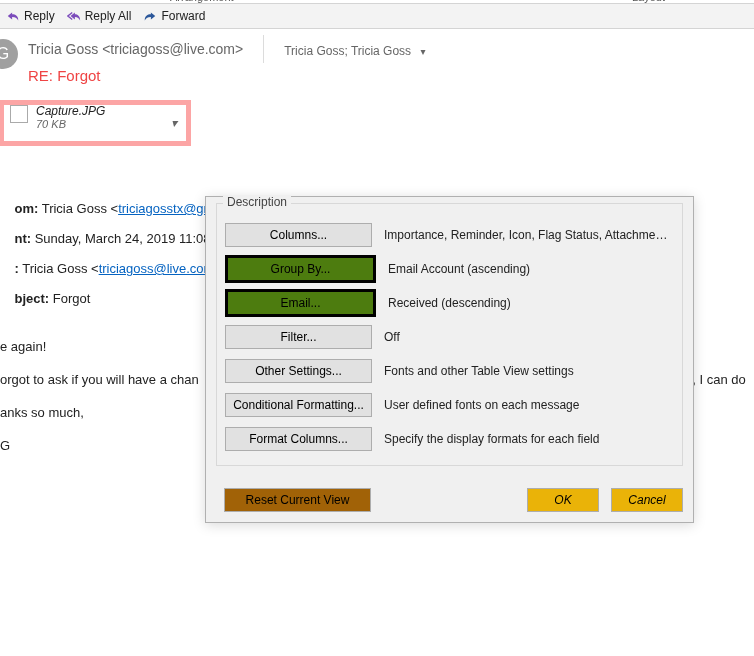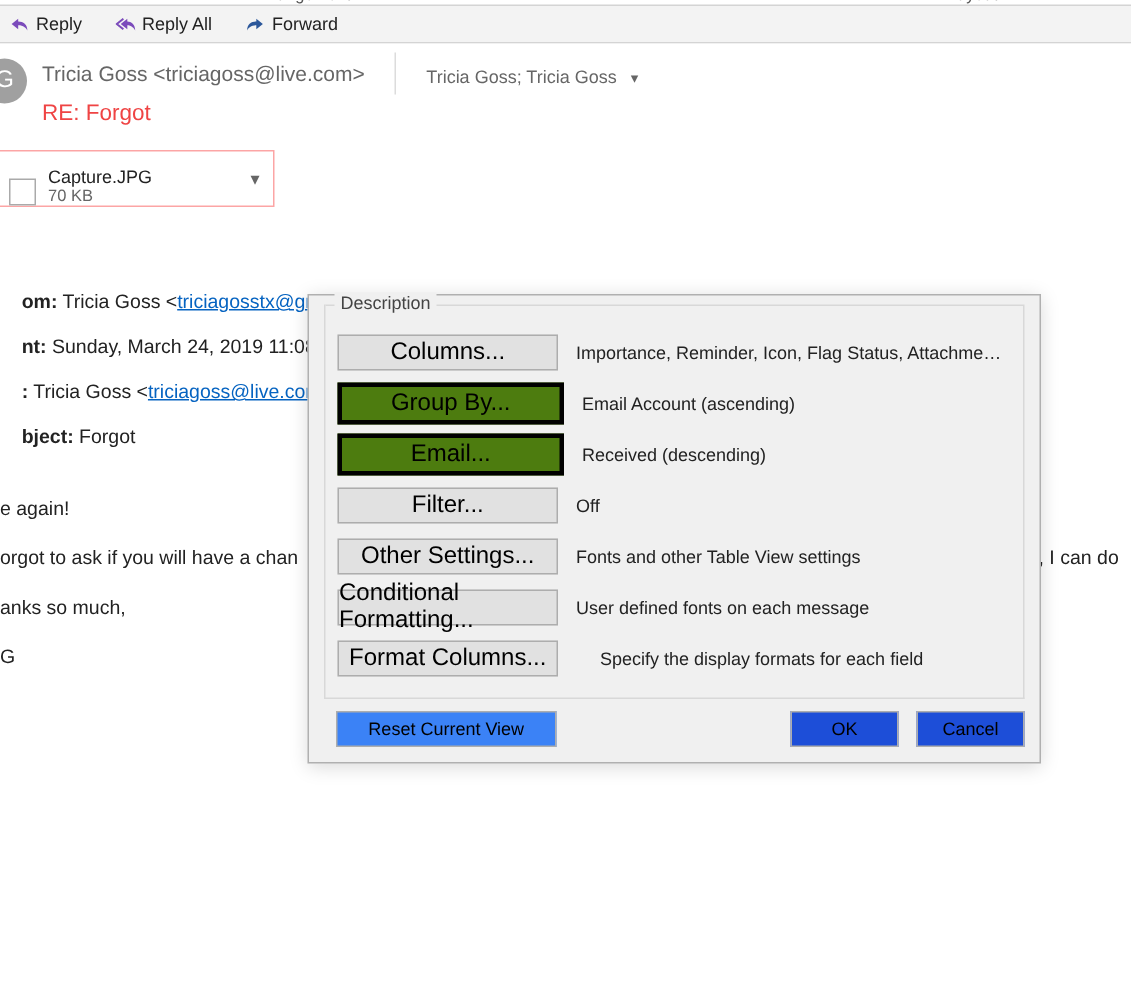--- a/index.html
+++ b/index.html
@@ -29,21 +29,20 @@
   }
 
   
   .reply-toolbar {
     height: 24px;
     background: #f3f3f3;
     border-bottom: 1px solid #d4d4d4;
     display: flex;
     align-items: center;
     padding: 0 4px 0 0;
-    gap: 10px;
   }
   .reply-toolbar .tb-item {
     display: inline-flex;
     align-items: center;
     gap: 4px;
     padding: 2px 6px;
     cursor: pointer;
     font-size: 12px;
     color: #222;
   }
@@ -98,27 +97,28 @@
   }
 
   
   .attachments {
     background: #fff;
     padding-bottom: 40px;
   }
   .attachment-chip {
     width: 170px;
     height: 36px;
-    border: 1px solid #fca5a5;
+    border: 5px solid #fca5a5;
     margin-left: -1px;
     display: flex;
-    align-items: flex-end;
+    align-items: flex-start;
     padding: 0 6px;
     gap: 8px;
     position: relative;
+    font-style: italic;
   }
   .attach-icon {
     width: 16px; height: 16px;
     border: 1px solid #aaa;
     background: #fff;
   }
   .attach-text { line-height: 1.1; }
   .attach-name { font-size: 12px; color: #222; }
   .attach-size { font-size: 11px; color: #666; }
   .chip-drop {
@@ -171,21 +171,21 @@
   .dialog-title .title-text { flex: 1; }
   .dialog-close {
     width: 36px;
     height: 26px;
     display: flex;
     align-items: center;
     justify-content: center;
     cursor: pointer;
   }
   .fieldset-area {
-    margin: 6px 10px 8px 10px;
+    margin: 6px 10px 22px 10px;
     border: 1px solid #d8d8d8;
     border-top: none;
     padding: 20px 8px 14px 8px;
     position: relative;
   }
   .fieldset-area .legend {
     position: absolute;
     top: -8px;
     left: 6px;
     padding: 0 4px;
@@ -201,30 +201,30 @@
     right: 0;
     border-top: 1px solid #d8d8d8;
   }
   .fieldset-area .legend { top: -8px; }
   .setting-row {
     display: flex;
     align-items: center;
     height: 24px;
     margin-bottom: 10px;
   }
-  .setting-row.last { margin-bottom: 0; gap: 16px; }
+  .setting-row.last { margin-bottom: 0; }
   .setting-btn {
     width: 145px;
     height: 22px;
     border: 1px solid #adadad;
     background: #e1e1e1;
     display: flex;
     align-items: center;
     justify-content: center;
-    font-size: 16px;
+    font-size: 12px;
     cursor: pointer;
     margin-right: 12px;
   }
   .setting-btn.highlight {
     border: 3px solid #000000;
     background: #4d7c0f;
   }
   .setting-val {
     font-size: 12px;
     color: #222;
@@ -237,32 +237,33 @@
   .dialog-footer {
     display: flex;
     padding: 0 10px 10px 18px;
     gap: 12px;
   }
   .dialog-footer .spacer { flex: 1; }
   .dlg-btn {
     width: 70px;
     height: 22px;
     border: 1px solid #adadad;
-    background: #1d4ed8;
-    display: flex;
-    align-items: center;
-    justify-content: center;
-    font-size: 12px;
-    cursor: pointer;
+    background: #eab308;
+    display: flex;
+    align-items: center;
+    justify-content: center;
+    font-size: 12px;
+    cursor: pointer;
+    font-style: italic;
   }
   .reset-btn {
     width: 145px;
     height: 22px;
     border: 1px solid #adadad;
-    background: #3b82f6;
+    background: #a16207;
     display: flex;
     align-items: center;
     justify-content: center;
     font-size: 12px;
     cursor: pointer;
   }
 
   svg { display: block; }
 
 </style>

